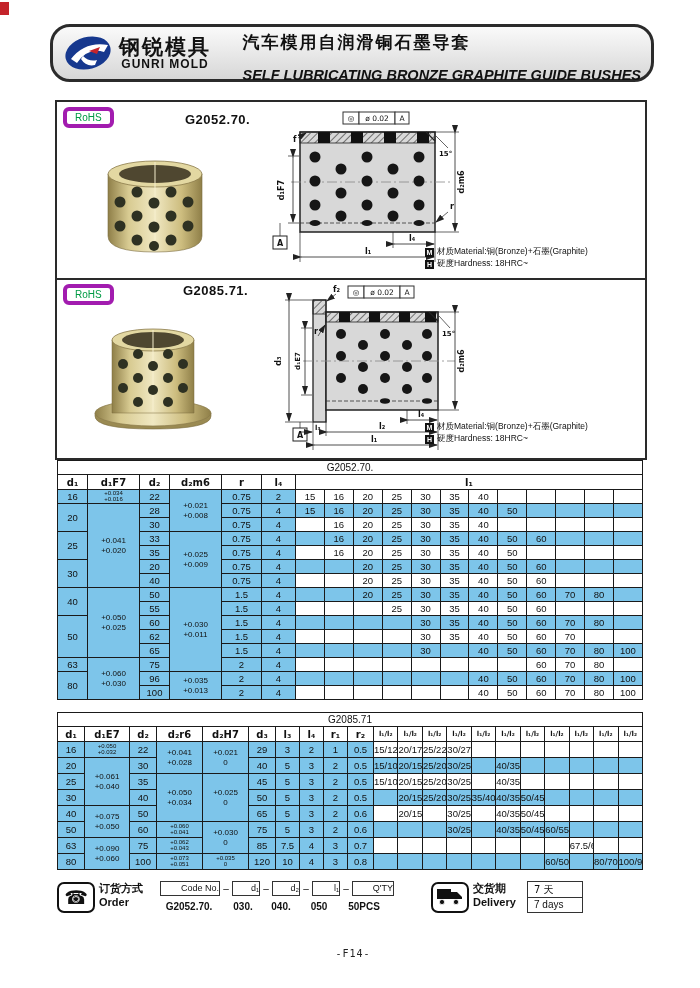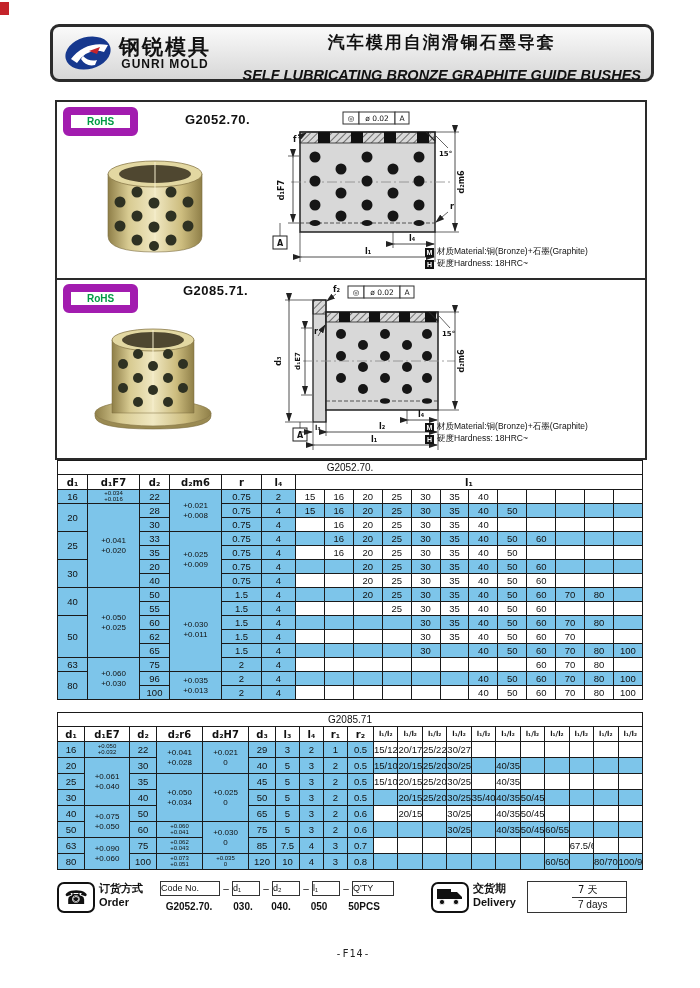--- a/index.html
+++ b/index.html
@@ -2,35 +2,35 @@
 <html><head>
 <meta charset="utf-8">
 <style>
   html,body{margin:0;padding:0;background:#fff;}
   #page{position:relative;width:700px;height:988px;background:#fff;
         font-family:"Liberation Sans",sans-serif;color:#111;overflow:hidden;}
 
   
   .corner-red{position:absolute;left:0;top:2px;width:9px;height:13px;background:#c4242b;}
   .hdr{position:absolute;left:50px;top:24px;width:598px;height:52px;
-       border:3px solid #2b2b2b;border-radius:9px;
+       border:3px solid #2b2b2b;border-radius:20px;
        background:linear-gradient(#fafafa,#d7d7d7);}
   .logo{position:absolute;left:10px;top:5px;display:flex;align-items:center;}
   .logo-txt{margin-left:6px;}
   .logo-cn{font-family:"DejaVu Sans",sans-serif;font-size:21px;font-weight:bold;letter-spacing:2px;line-height:22px;}
   .logo-en{font-size:12px;font-weight:bold;letter-spacing:1px;line-height:13px;text-align:center;}
-  .hdr-titles{position:absolute;right:10px;top:4px;text-align:center;}
+  .hdr-titles{position:absolute;right:10px;top:4px;text-align:left;}
   .hdr-title-cn{font-family:"DejaVu Sans",sans-serif;font-size:17px;font-weight:bold;letter-spacing:2px;line-height:23px;}
   .hdr-title-en{font-size:14.5px;font-weight:bold;font-style:italic;line-height:20px;margin-top:11px;}
 
   
   .secbox{position:absolute;left:55px;top:100px;width:588px;height:356px;border:2px solid #2a2a2a;background:#fff;}
   .divider{position:absolute;left:0;top:176px;width:100%;height:2px;background:#2a2a2a;}
-  .rohs{position:absolute;border:8px solid #a21caf;color:#009a44;border-radius:6px;
-        font-weight:bold;font-size:10px;padding:0 16px;height:13px;line-height:13px;background:#fff;}
+  .rohs{position:absolute;border:4px solid #a21caf;color:#009a44;border-radius:6px;
+        font-weight:normal;font-size:10px;padding:0 8px;height:13px;line-height:13px;background:#fff;}
   .partno{position:absolute;font-weight:bold;font-size:13px;color:#111;letter-spacing:.5px;}
   .photo{position:absolute;}
   .drawing{position:absolute;}
   .mat{position:absolute;font-size:8.5px;line-height:12px;white-space:nowrap;}
   .mat .mh{display:inline-block;width:9px;height:9px;background:#111;color:#fff;font-size:7px;
            font-weight:bold;text-align:center;line-height:9px;margin-right:3px;vertical-align:-1px;}
   .dim{font:bold 8px "DejaVu Sans",sans-serif;fill:#111;}
   .dimsm{font:bold 7px "DejaVu Sans",sans-serif;fill:#111;}
   .fcf{font:7.5px "DejaVu Sans",sans-serif;fill:#111;}
 
@@ -53,26 +53,26 @@
   
   .foot{position:absolute;top:880px;left:57px;width:586px;height:36px;}
   .ficon{position:absolute;width:34px;height:27px;border:2px solid #111;border-radius:7px;
          text-align:center;background:#fff;}
   .ficon .ph{font-family:"DejaVu Sans",sans-serif;font-size:19px;line-height:26px;}
   .flabel{position:absolute;font-weight:bold;}
   .flabel .cn{font-family:"DejaVu Sans",sans-serif;font-size:11px;line-height:14px;}
   .flabel .en{font-size:11px;line-height:13px;}
   .codes{position:absolute;left:103px;top:0;}
   .crow{display:flex;align-items:center;height:16px;}
-  .cbox{border:1px solid #333;font-size:9px;text-align:left;height:13px;line-height:13px;background:#fff;}
+  .cbox{border:1px solid #333;font-size:9px;text-align:right;height:13px;line-height:13px;background:#fff;}
   .cdash{width:12px;text-align:center;font-size:10px;}
   .vrow{display:flex;align-items:center;height:16px;margin-top:2px;}
   .vcell{font-size:10px;font-weight:bold;text-align:center;}
   .w58{width:58px;} .w26{width:26px;} .w40{width:40px;}
-  .deliv-box{position:absolute;border:1.5px solid #333;width:54px;height:30px;background:#fff;padding-left:44px;}
+  .deliv-box{position:absolute;border:1.5px solid #333;width:54px;height:30px;background:#fff;}
   .deliv-box .d1{font-family:"DejaVu Sans",sans-serif;font-size:10px;height:15px;line-height:15px;
                  padding-left:6px;border-bottom:1px solid #333;}
   .deliv-box .d2{font-size:10px;height:14px;line-height:14px;padding-left:6px;}
   .pageno{position:absolute;left:0;right:0;top:948px;text-align:center;font-size:10px;
           letter-spacing:1px;font-family:"DejaVu Sans Mono",monospace;color:#222;padding-left:6px;}
 </style>
 </head>
 <body>
 
 <div id="page">

